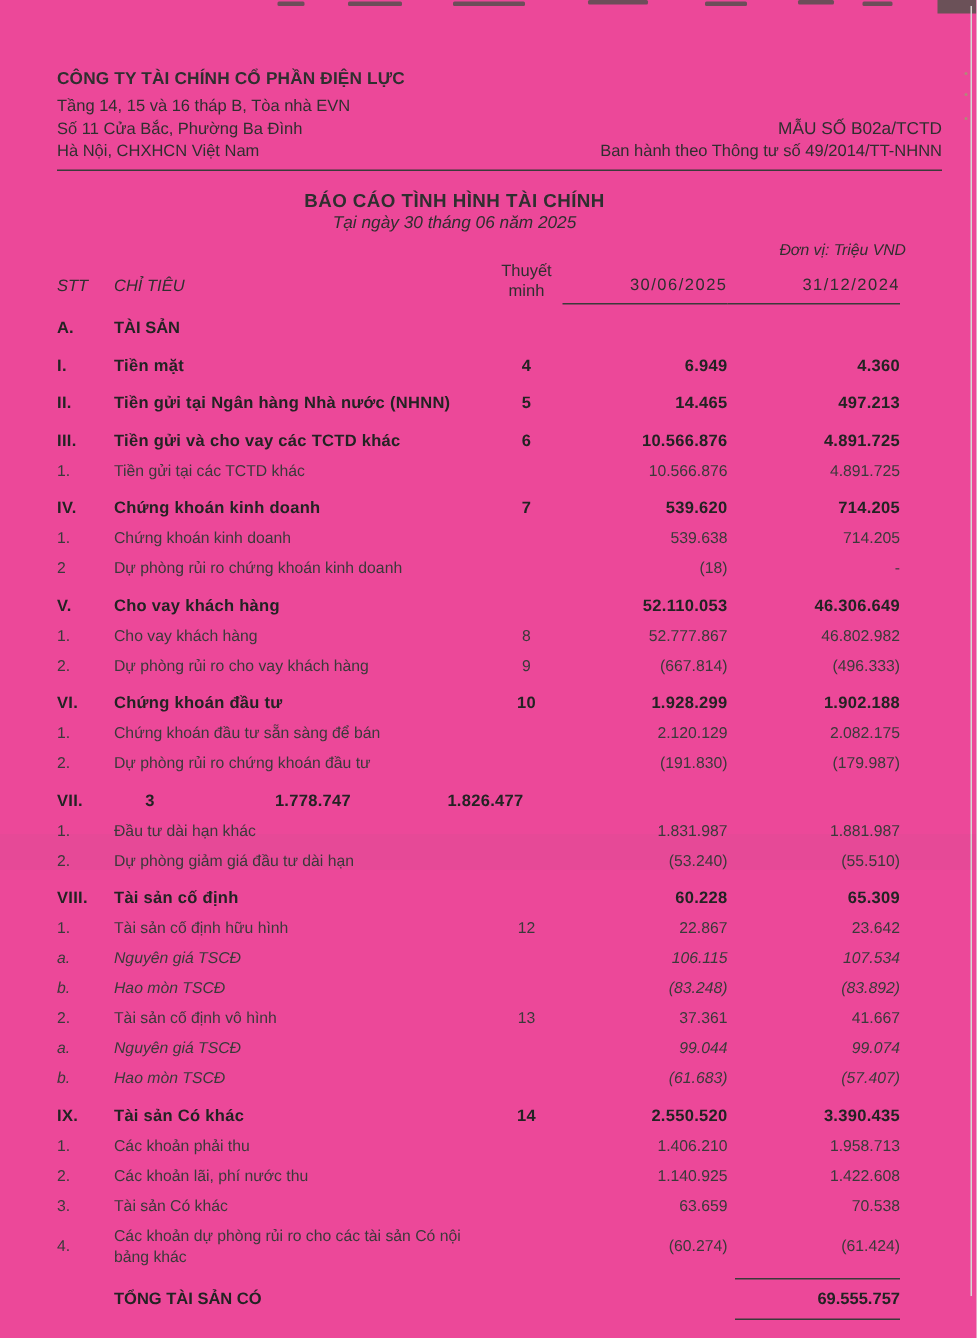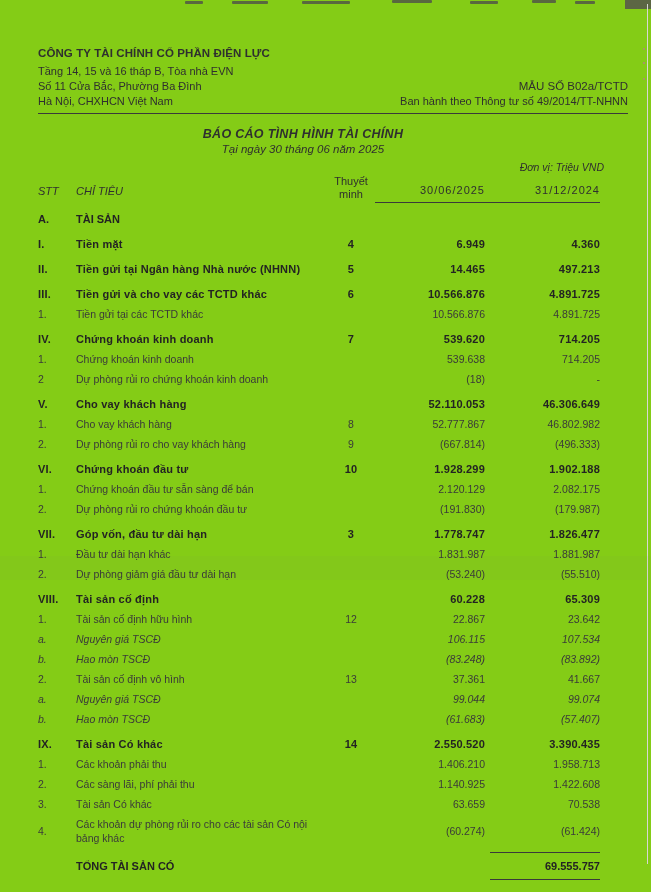--- a/index.html
+++ b/index.html
@@ -1,19 +1,19 @@
 <!DOCTYPE html>
 <html><head>
 <meta charset="utf-8">
 <style>
   html,body{margin:0;padding:0;background:#e9e9e9;}
   .page{
     position:relative;
     width:651px;height:892px;
-    background:#84cc16;
+    background:#ec4899;
     overflow:hidden;
     font-family:"Liberation Sans","DejaVu Sans",sans-serif;
     color:#2f2f2f;
     box-sizing:border-box;
   }
   
   .artifact{position:absolute;pointer-events:none;}
   .dash{background:#4f4f4a;height:3px;top:1px;opacity:.8;border-radius:1px;}
   .corner-blot{top:0;right:0;width:26px;height:9px;background:#55544c;opacity:.85;}
   .edge-line{top:4px;right:3px;width:1px;height:860px;background:#d7d6d3;}
@@ -21,21 +21,21 @@
   .band{left:0;top:556px;width:100%;height:24px;background:rgba(110,110,110,0.045);}
   
   .content{position:absolute;left:38px;top:46px;width:590px;}
   .hdr-top{display:flex;justify-content:space-between;align-items:flex-end;}
   .hdr-left{font-size:11px;line-height:15px;}
   .company{font-weight:bold;font-size:11.5px;margin-bottom:3px;letter-spacing:.1px;}
   .hdr-right{font-size:11px;line-height:15px;text-align:right;}
   .form-no{font-weight:normal;font-size:11.5px;}
   .hdr-rule{border-bottom:1.5px solid #3a3a3a;margin-top:4px;}
   .title-block{text-align:center;margin-top:13px;margin-right:60px;}
-  .doc-title{font-weight:bold;font-size:12.5px;letter-spacing:.3px;font-style:italic;}
+  .doc-title{font-weight:bold;font-size:12.5px;letter-spacing:.3px;}
   .doc-subtitle{font-style:italic;font-size:11.5px;margin-top:2px;}
   .unit{font-style:italic;font-size:10.5px;text-align:right;margin-top:6px;margin-right:24px;}
   
   .table{margin-top:2px;margin-right:28px;}
   .trow{display:flex;align-items:center;line-height:14px;}
   .c-stt{flex:0 0 38px;}
   .c-label{flex:1 1 auto;padding-right:6px;}
   .c-note{flex:0 0 48px;text-align:center;}
   .c-v1{flex:0 0 110px;text-align:right;}
   .c-v2{flex:0 0 115px;text-align:right;}
@@ -198,21 +198,20 @@
           </div>
           <div class="trow sub">
             <span class="c-stt">2.</span>
             <span class="c-label">Dự phòng rủi ro chứng khoán đầu tư</span>
             <span class="c-note"></span>
             <span class="c-v1">(191.830)</span>
             <span class="c-v2">(179.987)</span>
           </div>
           <div class="trow main">
             <span class="c-stt">VII.</span>
-            <span class="c-label">Góp vốn, đầu tư dài hạn</span>
             <span class="c-note">3</span>
             <span class="c-v1">1.778.747</span>
             <span class="c-v2">1.826.477</span>
           </div>
           <div class="trow sub">
             <span class="c-stt">1.</span>
             <span class="c-label">Đầu tư dài hạn khác</span>
             <span class="c-note"></span>
             <span class="c-v1">1.831.987</span>
             <span class="c-v2">1.881.987</span>
@@ -282,21 +281,21 @@
           </div>
           <div class="trow sub">
             <span class="c-stt">1.</span>
             <span class="c-label">Các khoản phải thu</span>
             <span class="c-note"></span>
             <span class="c-v1">1.406.210</span>
             <span class="c-v2">1.958.713</span>
           </div>
           <div class="trow sub">
             <span class="c-stt">2.</span>
-            <span class="c-label">Các sàng lãi, phí phải thu</span>
+            <span class="c-label">Các khoản lãi, phí nước thu</span>
             <span class="c-note"></span>
             <span class="c-v1">1.140.925</span>
             <span class="c-v2">1.422.608</span>
           </div>
           <div class="trow sub">
             <span class="c-stt">3.</span>
             <span class="c-label">Tài sản Có khác</span>
             <span class="c-note"></span>
             <span class="c-v1">63.659</span>
             <span class="c-v2">70.538</span>

